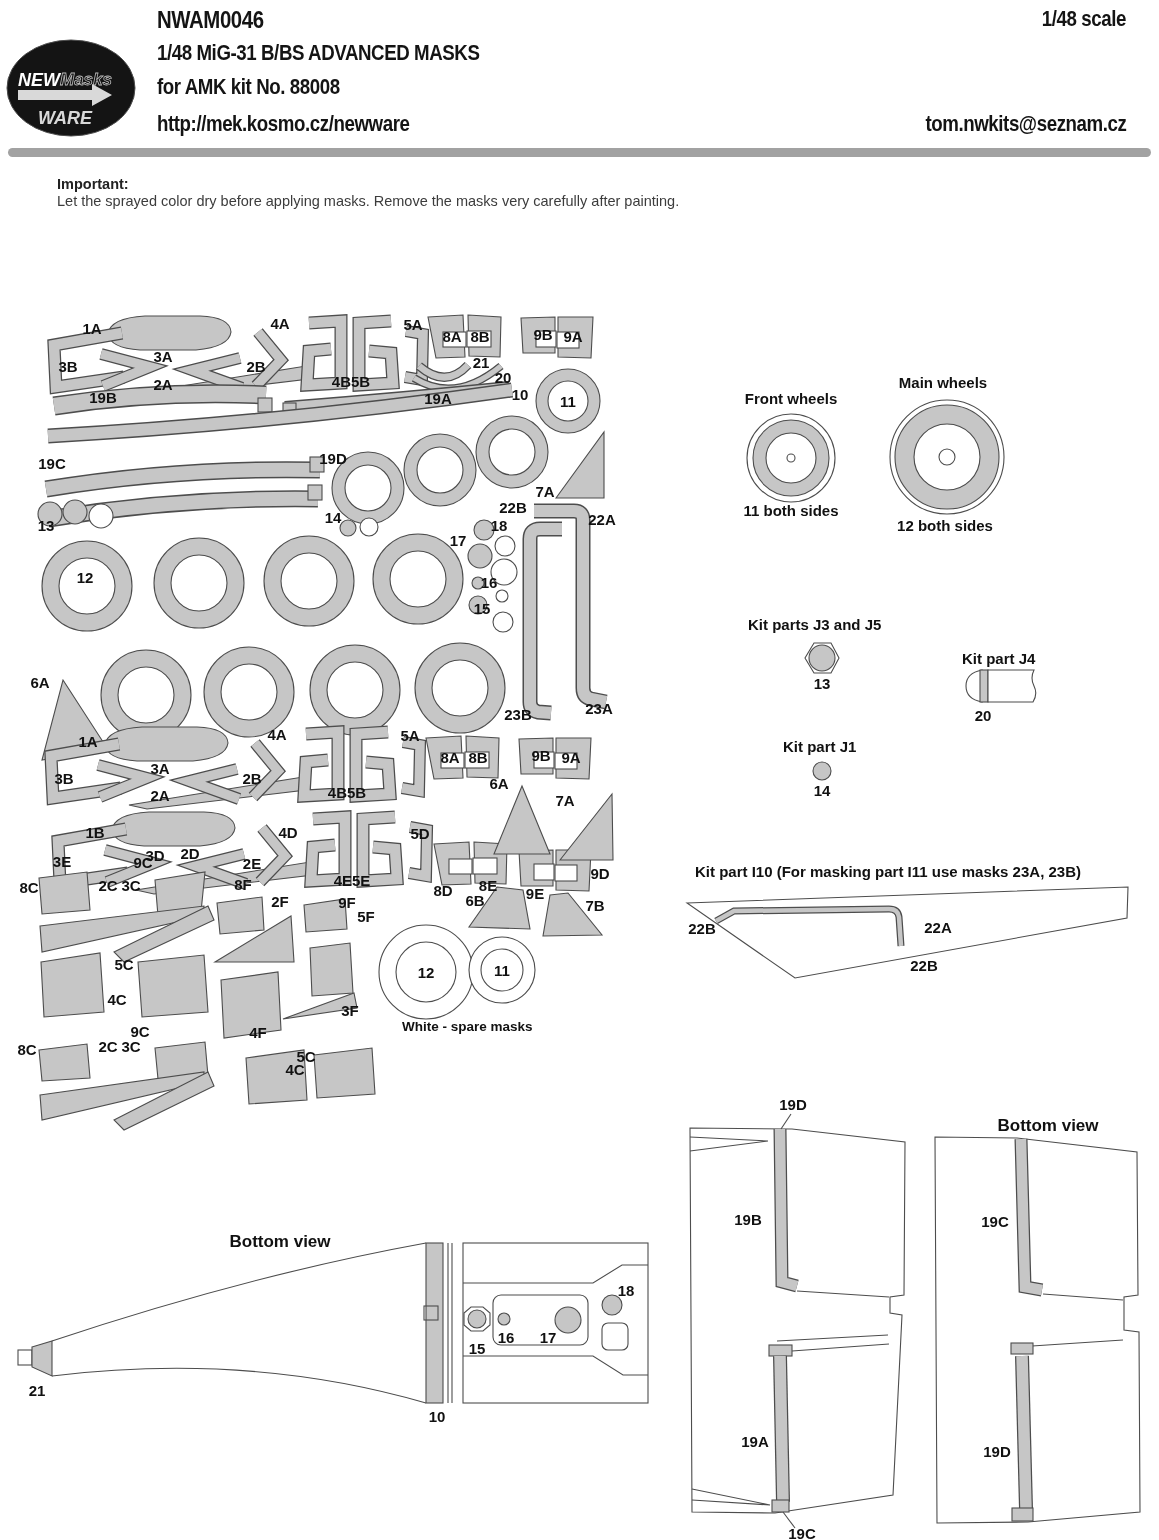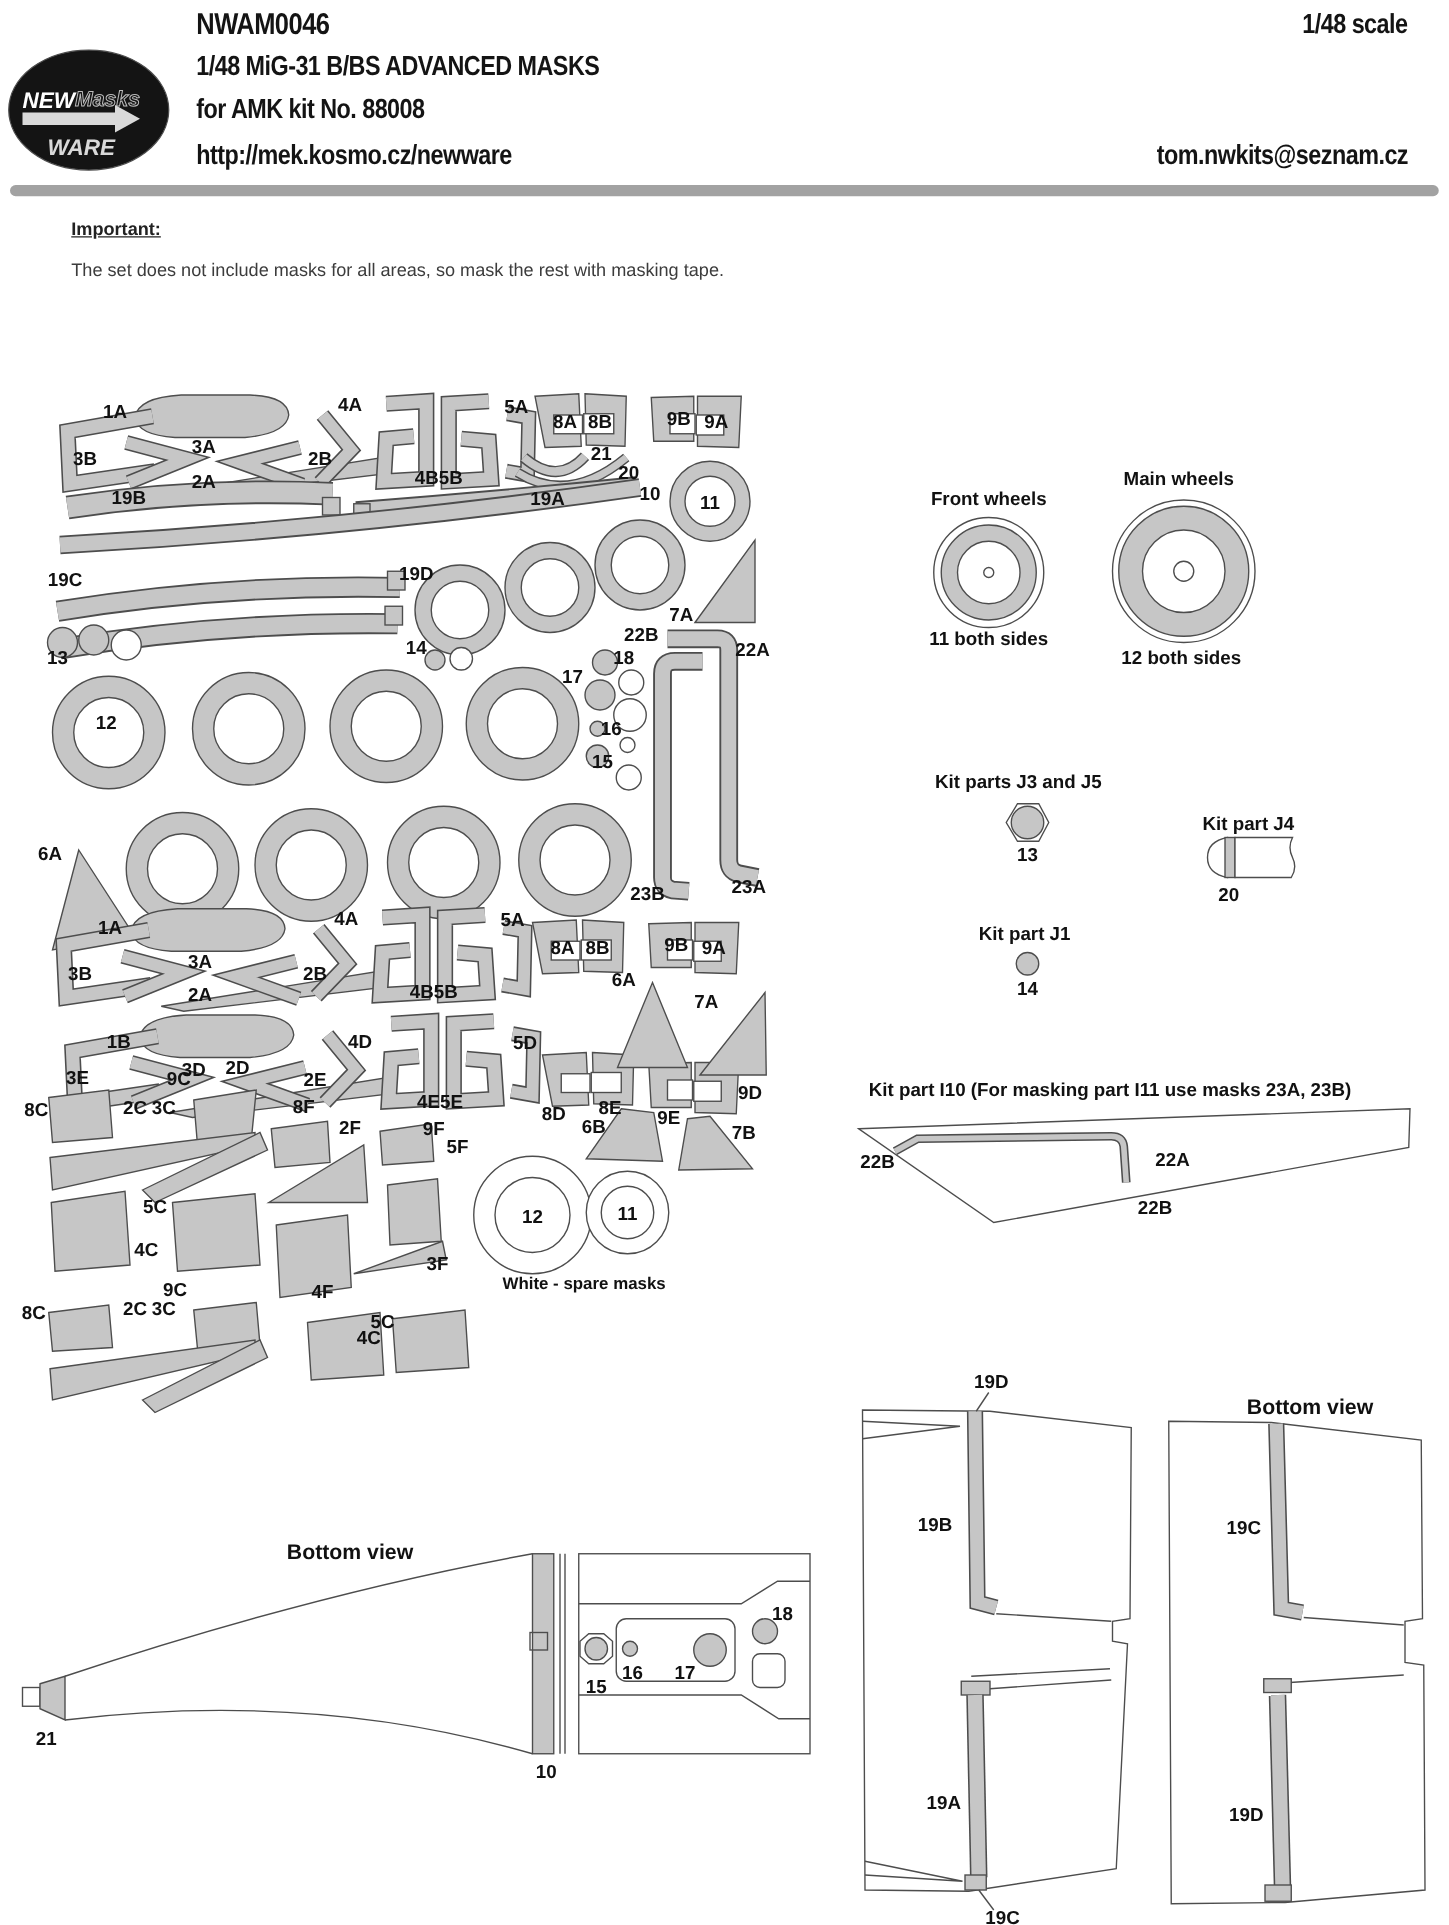--- a/index.html
+++ b/index.html
@@ -3,21 +3,21 @@
 <meta charset="utf-8">
 <style>
   html,body{margin:0;padding:0;background:#fff;}
   .page{position:relative;width:1159px;height:1540px;background:#fff;overflow:hidden;
         font-family:"Liberation Sans",sans-serif;color:#1c1c1c;}
   .hline{position:absolute;font-weight:800;white-space:nowrap;letter-spacing:-.5px;
          transform:scaleX(.85);transform-origin:left center;color:#141414;}
   .hright{transform-origin:right center;}
   .divider{position:absolute;left:8px;top:148px;width:1143px;height:9px;background:#a2a2a2;border-radius:5px;}
   .imp{position:absolute;left:57px;top:176px;font-size:14.5px;line-height:16.5px;color:#3c3c3c;}
-  .imp b{color:#222;text-decoration:underline;}
+  .imp b{color:#222;}
   svg text{font-family:"Liberation Sans",sans-serif;}
   .f{fill:#c6c6c6;stroke:#4d4d4d;stroke-width:1.1;}
   .w{fill:#ffffff;stroke:#4d4d4d;stroke-width:1.1;}
   .u{fill:none;stroke:#4d4d4d;stroke-linejoin:miter;stroke-linecap:butt;}
   .v{fill:none;stroke:#c6c6c6;stroke-linejoin:miter;stroke-linecap:butt;}
   .ln{fill:none;stroke:#4d4d4d;stroke-width:1.1;}
   text.m{font-size:15px;font-weight:bold;fill:#111;text-anchor:middle;}
   text.t{font-size:15px;font-weight:bold;fill:#111;}
 </style>
 </head>
@@ -37,22 +37,22 @@
   <div class="hline" style="left:157px;top:40px;font-size:22px;">1/48 MiG-31 B/BS ADVANCED MASKS</div>
   <div class="hline" style="left:157px;top:74px;font-size:22px;">for AMK kit No. 88008</div>
   <div class="hline" style="left:157px;top:111px;font-size:22px;">http://mek.kosmo.cz/newware</div>
   <div class="hline hright" style="right:33px;top:6px;font-size:22px;">1/48 scale</div>
   <div class="hline hright" style="right:33px;top:111px;font-size:22px;">tom.nwkits@seznam.cz</div>
 
   <div class="divider"></div>
 
   <div class="imp">
     <b>Important:</b><br>
+    <span>Let the sprayed color dry before applying masks. Remove the masks very carefully after painting.</span><br>
     <br>
-    <span>The set does not include masks for all areas, so mask the rest with masking tape.</span><br>
   </div>
 
   <svg style="position:absolute;left:0;top:0" width="1159" height="1540" viewBox="0 0 1159 1540">
     <defs>
       <path id="pr1" d="M122,333 L54,345 L56,387 L124,377"></path>
       <path id="pr2" d="M101,354 L150,367 L103,386"></path>
       <path id="pr3" d="M240,358 L192,370 L242,388"></path>
       <path id="pr4" d="M258,332 L281,360 L256,386"></path>
       <path id="pr5" d="M309,323 L341,321 L341,383 L307,385 L309,351 L331,349"></path>
       <path id="pr6" d="M391,321 L359,323 L359,385 L393,383 L391,353 L369,351"></path>

